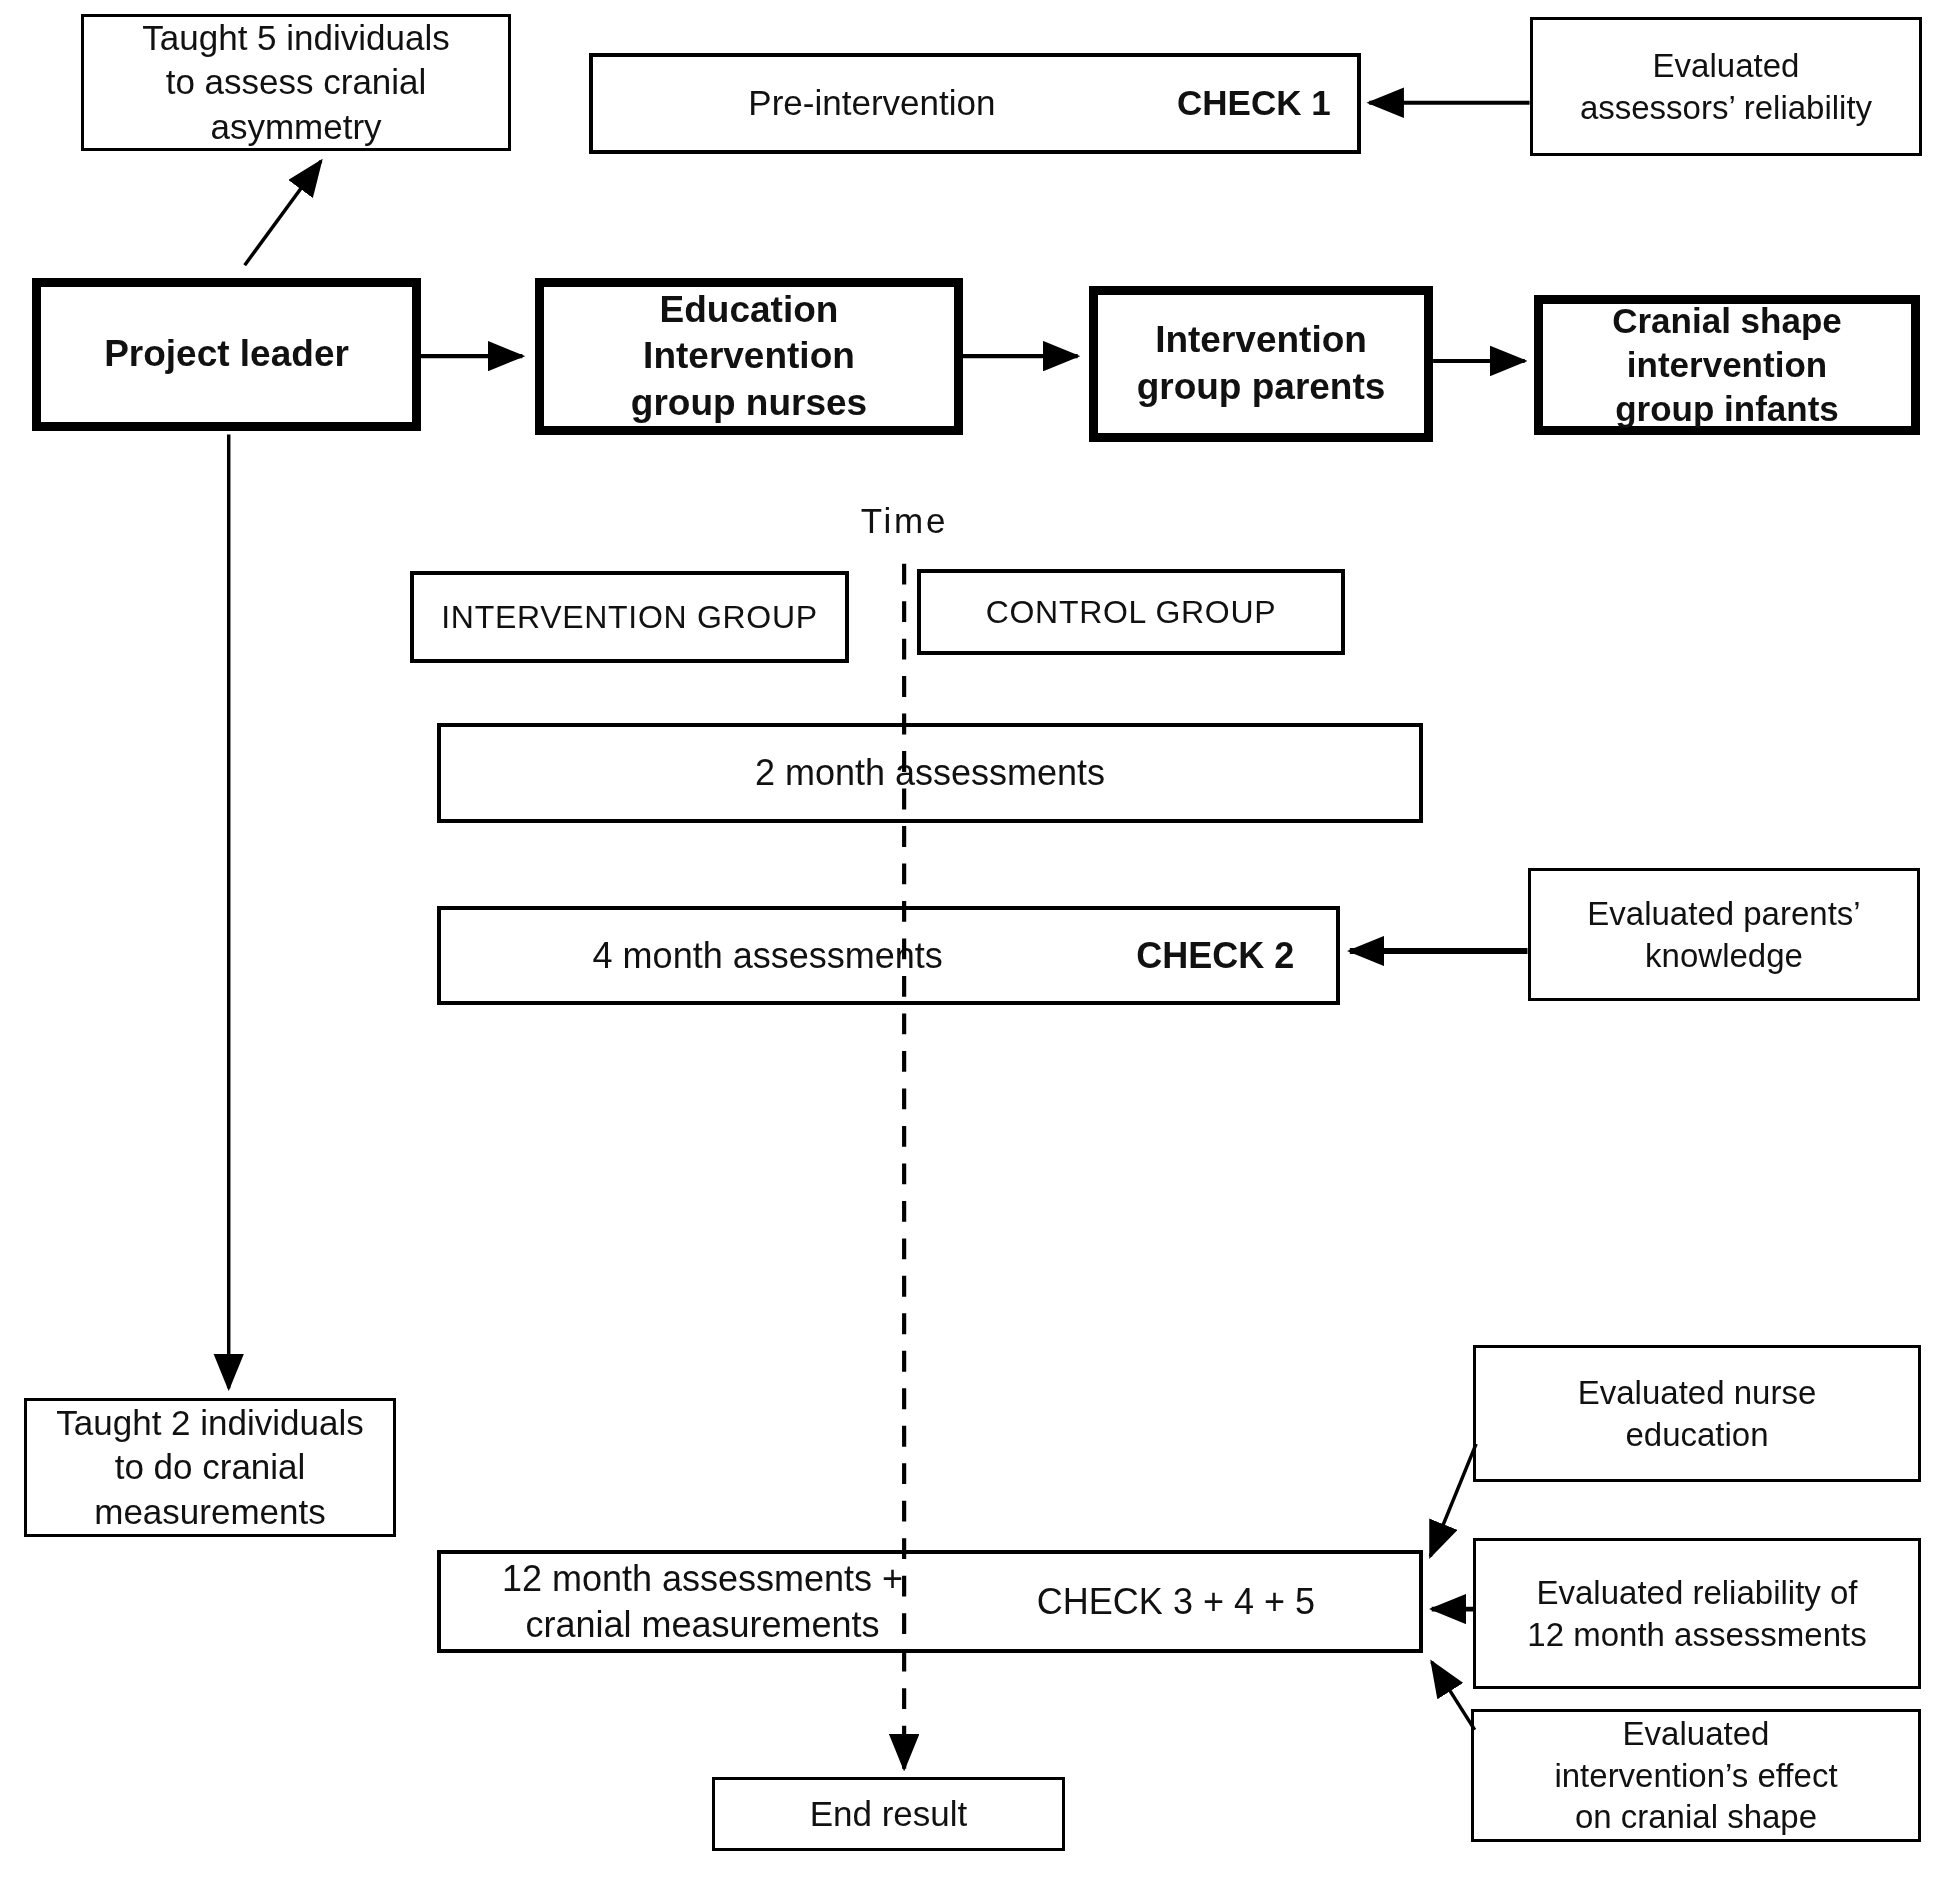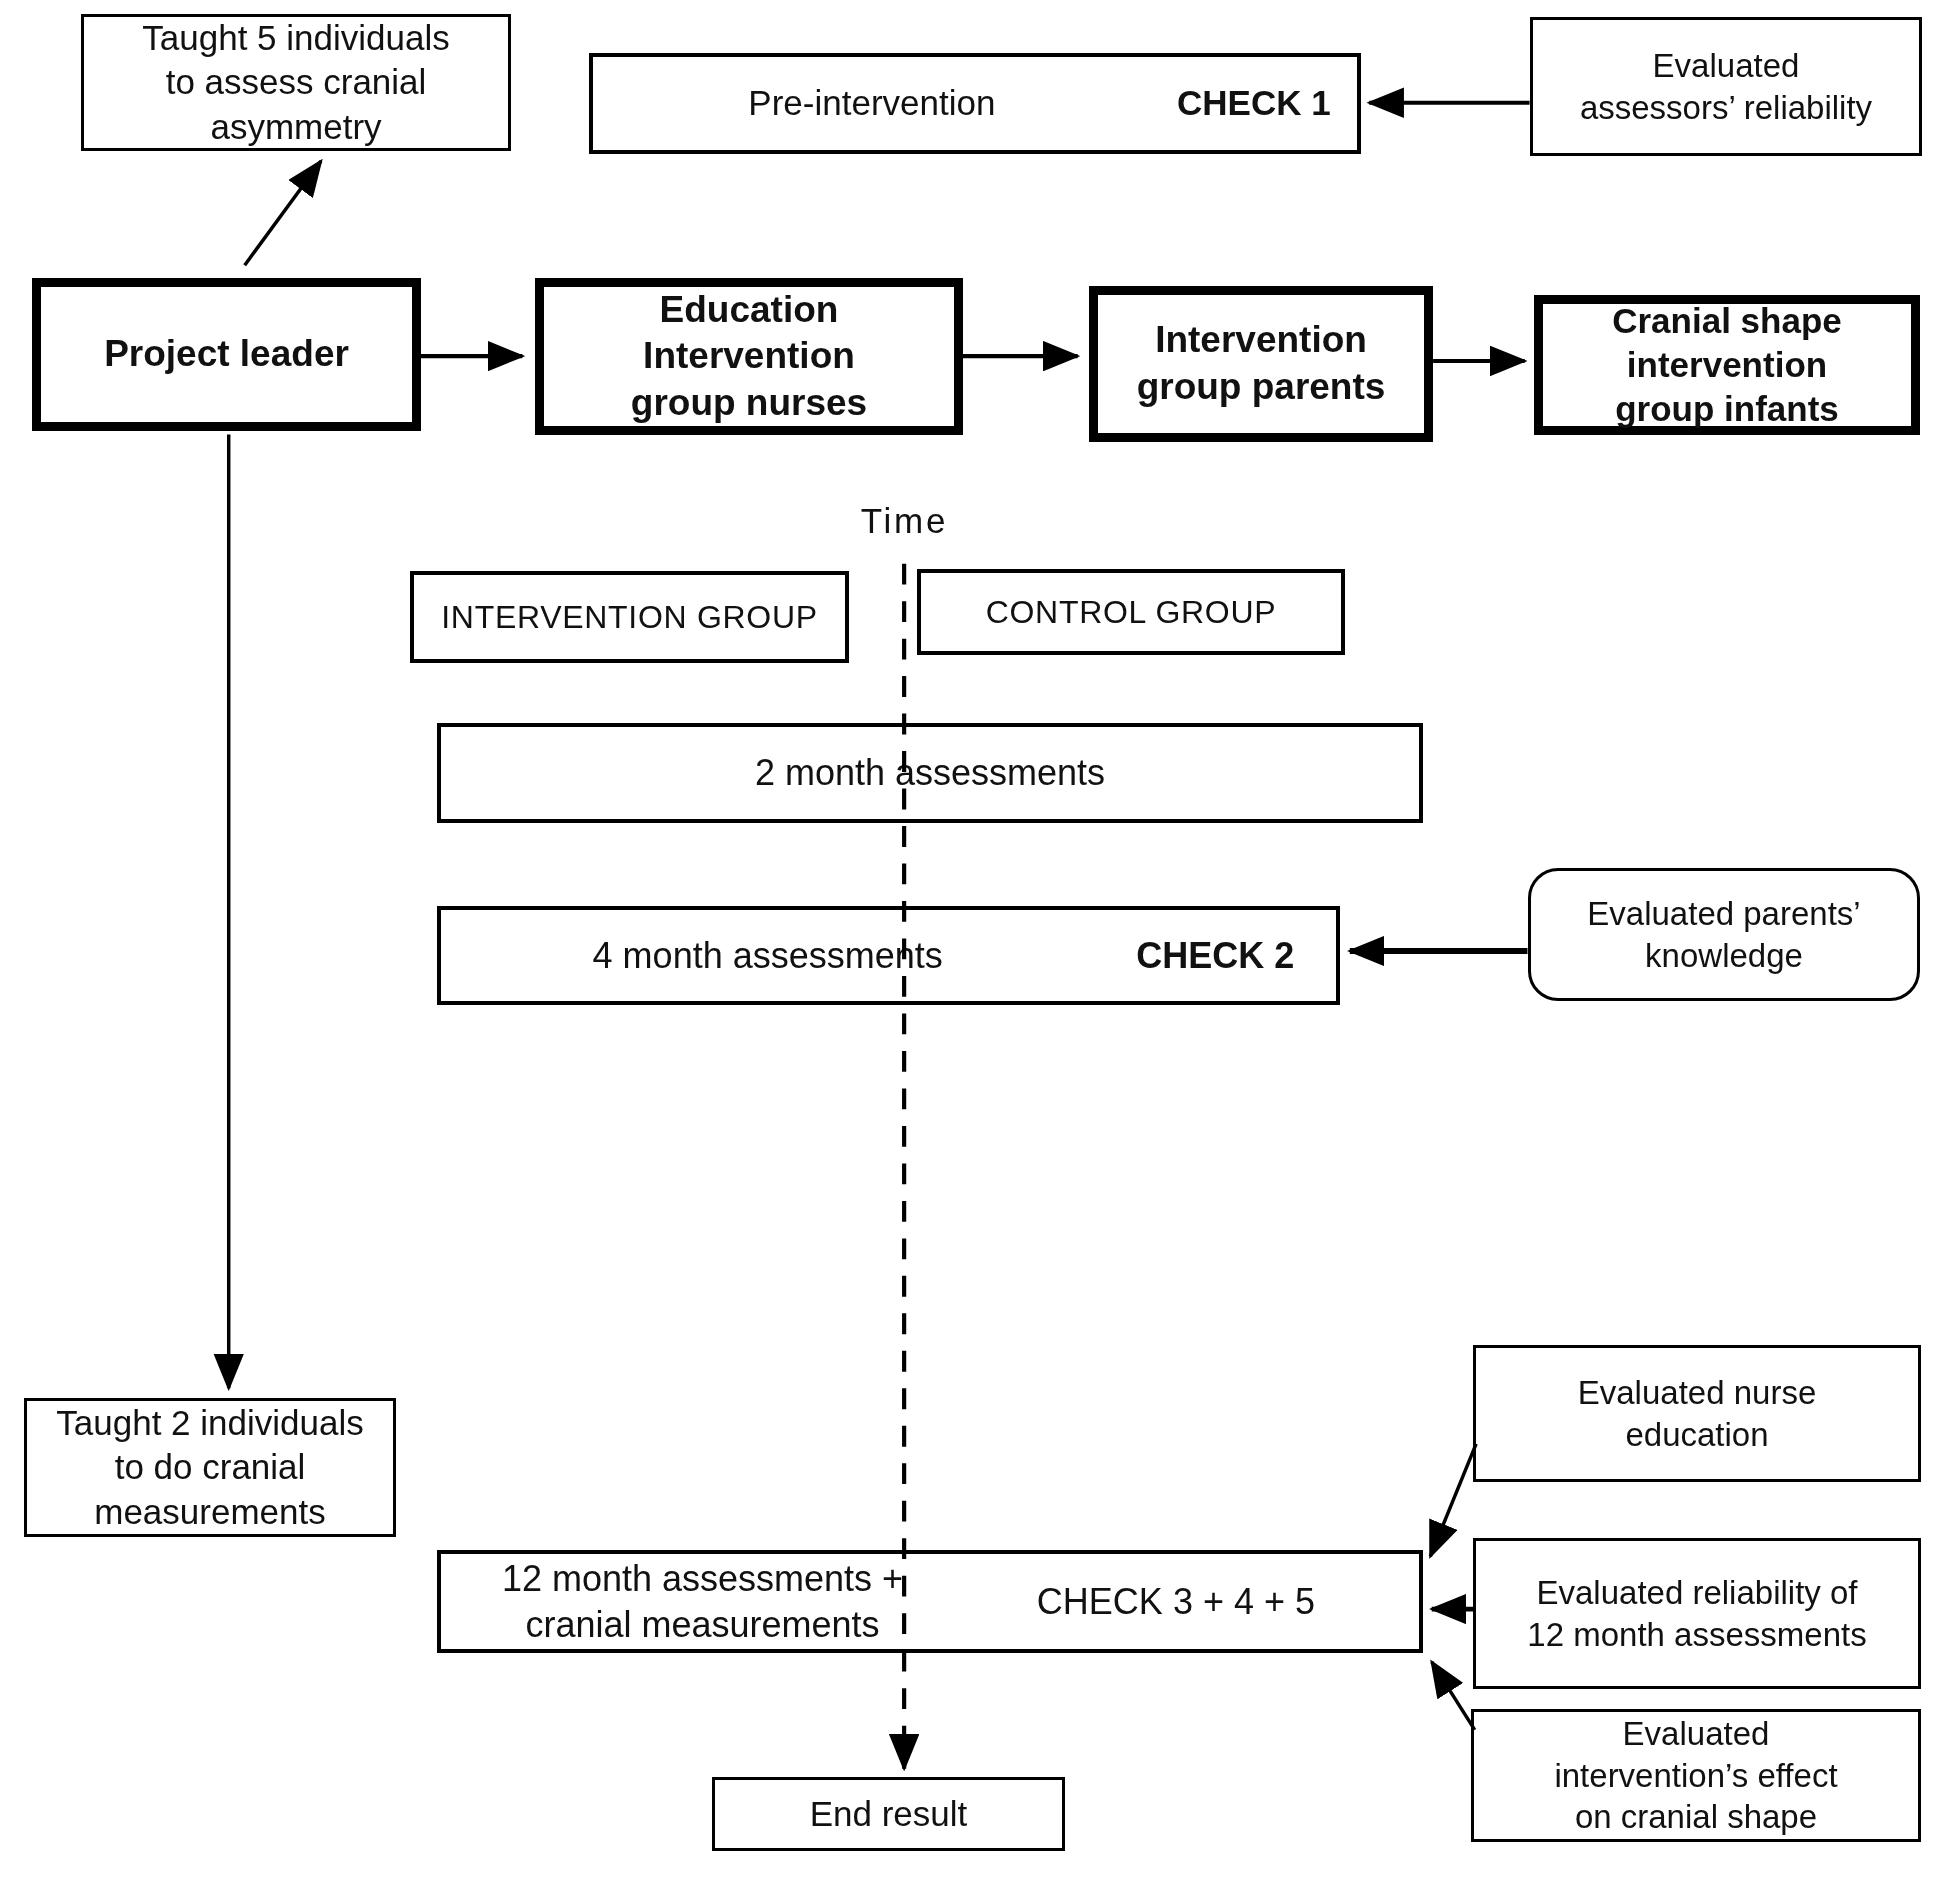--- a/index.html
+++ b/index.html
@@ -105,21 +105,21 @@
 
   <div class="node mrow shiftleft" style="left:437px; top:723px; width:986px; height:100px;">
     <span class="lbl">2 month assessments</span>
   </div>
 
   <div class="node mrow split" style="left:437px; top:906px; width:903px; height:99px;">
     <span class="lbl main">4 month assessments</span>
     <span class="lbl chk">CHECK 2</span>
   </div>
 
-  <div class="node rcol" style="left:1528px; top:868px; width:392px; height:133px;border-radius:30px;">
+  <div class="node rcol" style="left:1528px; top:868px; width:392px; height:133px;">
     <span class="lbl">Evaluated parents’
 knowledge</span>
   </div>
 
   <div class="node thin" style="left:24px; top:1398px; width:372px; height:139px;">
     <span class="lbl">Taught 2 individuals
 to do cranial
 measurements</span>
   </div>
 

